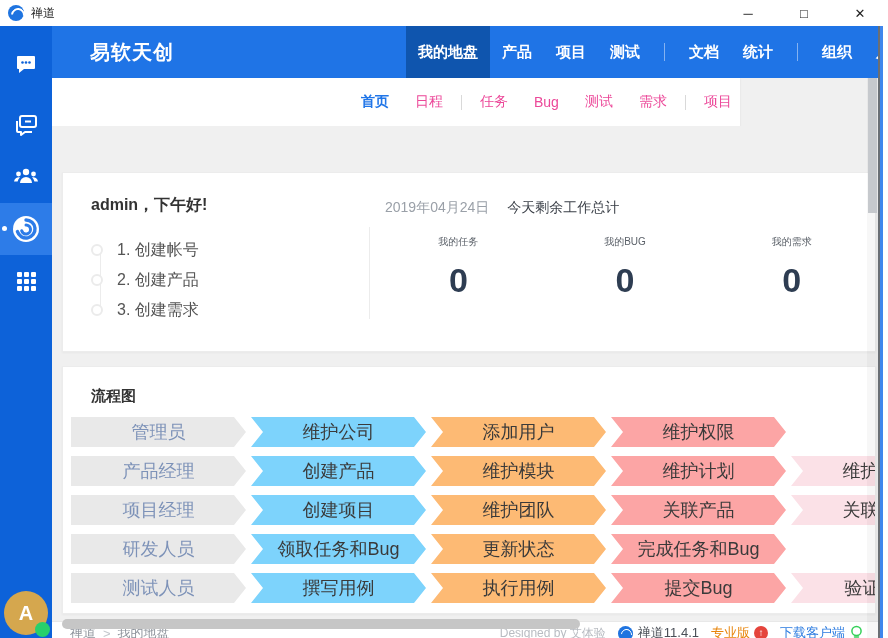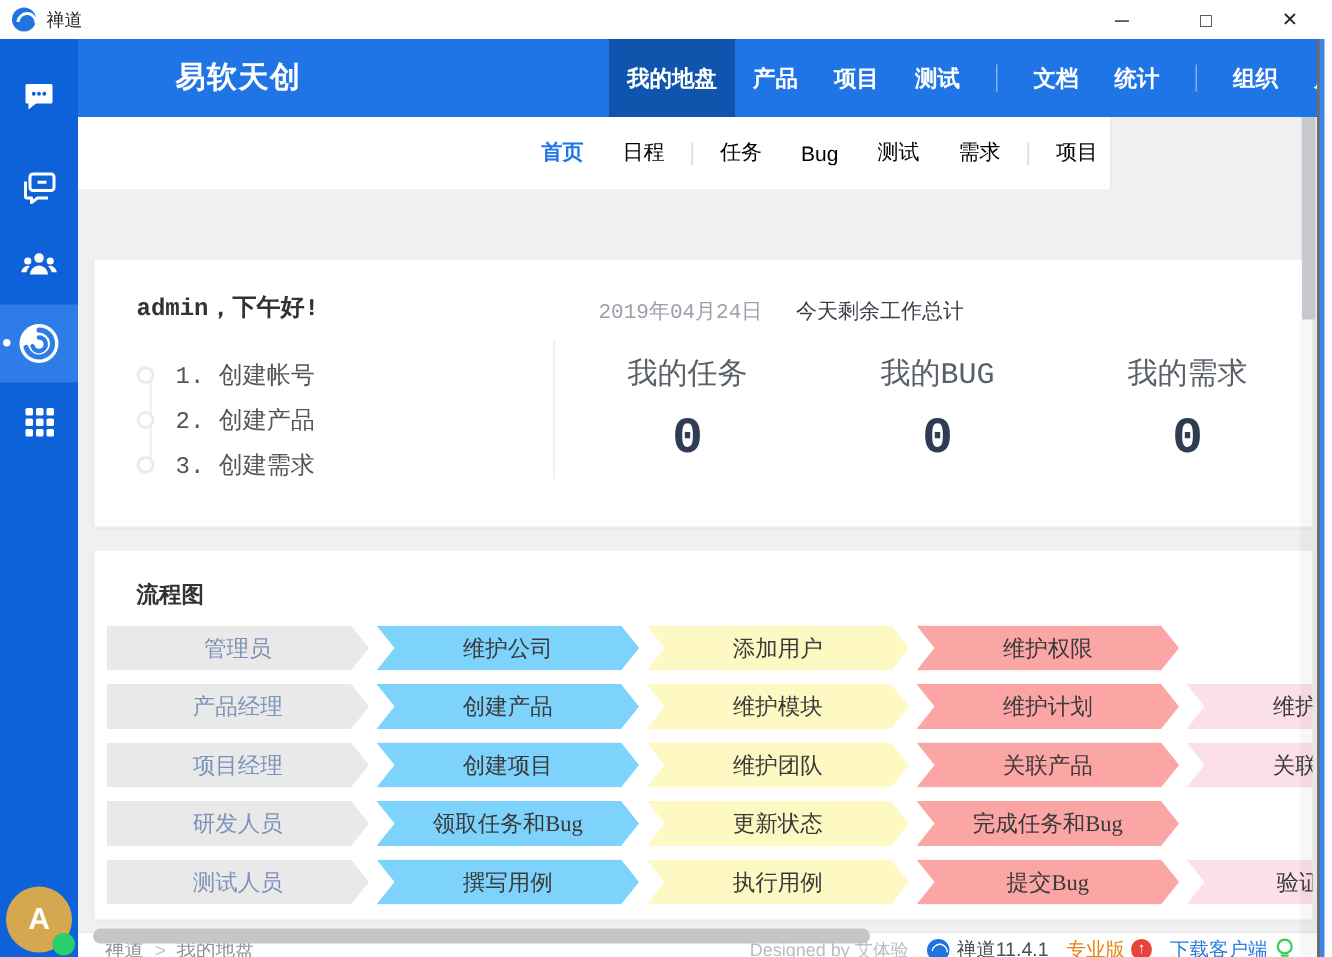--- a/index.html
+++ b/index.html
@@ -27,64 +27,64 @@
   .side-icon.active { background:#2d7ce8; height:52px; }
   .side-icon.active::before { content:""; position:absolute; left:2px; top:50%; width:5px; height:5px; margin-top:-3px; border-radius:50%; background:#fff; }
   .grid-icon { display:grid; grid-template-columns:repeat(3,5px); grid-template-rows:repeat(3,5px); gap:2px; }
   .grid-icon i { background:#fff; border-radius:1px; }
   .avatar-wrap { position:absolute; left:4px; top:565px; width:44px; height:44px; }
   .avatar { width:44px; height:44px; border-radius:50%; background:#d5a74e; color:#fff; font-size:20px; font-weight:bold; display:flex; align-items:center; justify-content:center; }
   .avatar-status { position:absolute; right:-2px; bottom:-2px; width:15px; height:15px; border-radius:50%; background:#27d06c; }
 
   
   .main { position:absolute; left:52px; top:0; width:827px; height:612px; }
-  .header { position:absolute; left:0; top:0; width:827px; height:52px; background:#1f74e6; display:flex; align-items:stretch; overflow:hidden;padding-left:27px; }
+  .header { position:absolute; left:0; top:0; width:827px; height:52px; background:#1f74e6; display:flex; align-items:stretch; overflow:hidden; }
   .brand { color:#fff; font-size:20px; font-weight:bold; line-height:52px; margin-left:38px; letter-spacing:1px; }
   .top-nav { position:absolute; left:354px; top:0; height:52px; display:flex; align-items:stretch; white-space:nowrap; }
   .nav-item { display:flex; align-items:center; padding:0 12px; color:#fff; font-size:15px; font-weight:bold; cursor:pointer; }
   .nav-item.active { background:#0f55ae; }
   .nav-divider { width:1px; height:18px; background:rgba(255,255,255,.45); align-self:center; margin:0 12px; }
 
   
   .subnav { position:absolute; left:0; top:52px; width:688px; height:48px; background:#fff; overflow:hidden; box-shadow:0 1px 2px rgba(0,0,0,.08); }
   .subnav-row { position:absolute; left:296px; top:0; height:48px; display:flex; align-items:center; white-space:nowrap; }
-  .subnav-item { padding:0 13px; font-size:14px; color:#000000; cursor:pointer; }
+  .subnav-item { padding:0 13px; font-size:14px; color:#ec4899; cursor:pointer; }
   .subnav-item.active { color:#2176e8; font-weight:bold; }
   .subnav-divider { width:1px; height:15px; background:#d9d9d9; margin:0 5px; }
 
   
   .content { position:absolute; left:0; top:100px; width:827px; height:512px; background:#f0f0f0; overflow:hidden; }
   .card { background:#fff; border:1px solid #ececec; box-shadow:0 1px 2px rgba(0,0,0,.04); }
-  .card-welcome { position:absolute; left:10px; top:46px; width:814px; height:180px;font-family:Liberation Mono, monospace; }
+  .card-welcome { position:absolute; left:10px; top:46px; width:814px; height:180px; }
   .greeting { font-size:16px; font-weight:bold; color:#333; position:absolute; left:28px; top:22px; }
   .steps { position:absolute; left:28px; top:62px; }
   .steps::before { content:""; position:absolute; left:9px; top:14px; height:62px; width:1px; background:#ececec; }
   .step { display:flex; align-items:center; height:30px; position:relative; cursor:pointer; }
   .step-dot { width:12px; height:12px; border:2px solid #ebebeb; background:#fff; border-radius:50%; margin-right:14px; position:relative; z-index:1; }
   .step-label { font-size:16px; color:#555; }
   .v-divider { position:absolute; left:306px; top:54px; width:1px; height:92px; background:#ececec; }
   .right-pane { position:absolute; left:312px; top:0; width:500px; height:180px; }
-  .date-row { position:absolute; left:24px; top:26px; font-size:14px; }
+  .date-row { position:absolute; left:10px; top:26px; font-size:14px; }
   .date-text { color:#9aa0a8; }
   .summary-title { color:#3a3f47; margin-left:14px; }
   .stats { position:absolute; left:0; top:62px; width:500px; display:flex; }
   .stat { flex:1; text-align:center; cursor:pointer; }
-  .stat-label { font-size:20px; color:#5a6068; }
+  .stat-label { font-size:10px; color:#5a6068; }
   .stat-value { font-size:34px; font-weight:bold; color:#2e3d52; margin-top:12px; }
 
   .card-flow { position:absolute; left:10px; top:240px; width:814px; height:248px; overflow:hidden; }
   .flow-title { font-size:15px; font-weight:bold; color:#333; position:absolute; left:28px; top:20px; }
   .flow-rows { position:absolute; left:8px; top:50px; width:1000px; }
   .flow-row { display:flex; height:30px; margin-bottom:9px; }
-  .flow-cell { width:175px; margin-right:5px; flex:none; display:flex; align-items:center; justify-content:center; font-size:15px; color:#3a3a3a; cursor:pointer;
-    clip-path:polygon(12px 50%, 0 0, calc(100% - 12px) 0, 100% 50%, calc(100% - 12px) 100%, 0 100%);font-family:Liberation Serif, serif; }
+  .flow-cell { width:175px; margin-right:5px; flex:none; display:flex; align-items:center; justify-content:center; font-size:18px; color:#3a3a3a; cursor:pointer;
+    clip-path:polygon(12px 50%, 0 0, calc(100% - 12px) 0, 100% 50%, calc(100% - 12px) 100%, 0 100%); }
   .flow-cell.first { clip-path:polygon(0 0, calc(100% - 12px) 0, 100% 50%, calc(100% - 12px) 100%, 0 100%); }
   .fc-role { background:#e9e9e9; color:#7d92b8; }
   .fc-blue { background:#7dd3fc; }
-  .fc-green { background:#fef9c3; }
+  .fc-green { background:#fdba74; }
   .fc-orange { background:#fca5a5; }
   .fc-pink { background:#fbe1e7; }
 
   
   .footer { position:absolute; left:0; top:495px; width:827px; height:23px; background:#fff; border-top:1px solid #e8e8e8; display:flex; align-items:center; font-size:13px; }
   .breadcrumb { margin-left:18px; color:#8d939b; display:flex; align-items:center; }
   .crumb { cursor:pointer; }
   .crumb-sep { margin:0 7px; color:#c2c6cb; }
   .footer-right { position:absolute; right:16px; display:flex; align-items:center; }
   .designed { color:#b8bcc2; font-size:12px; margin-right:12px; }

